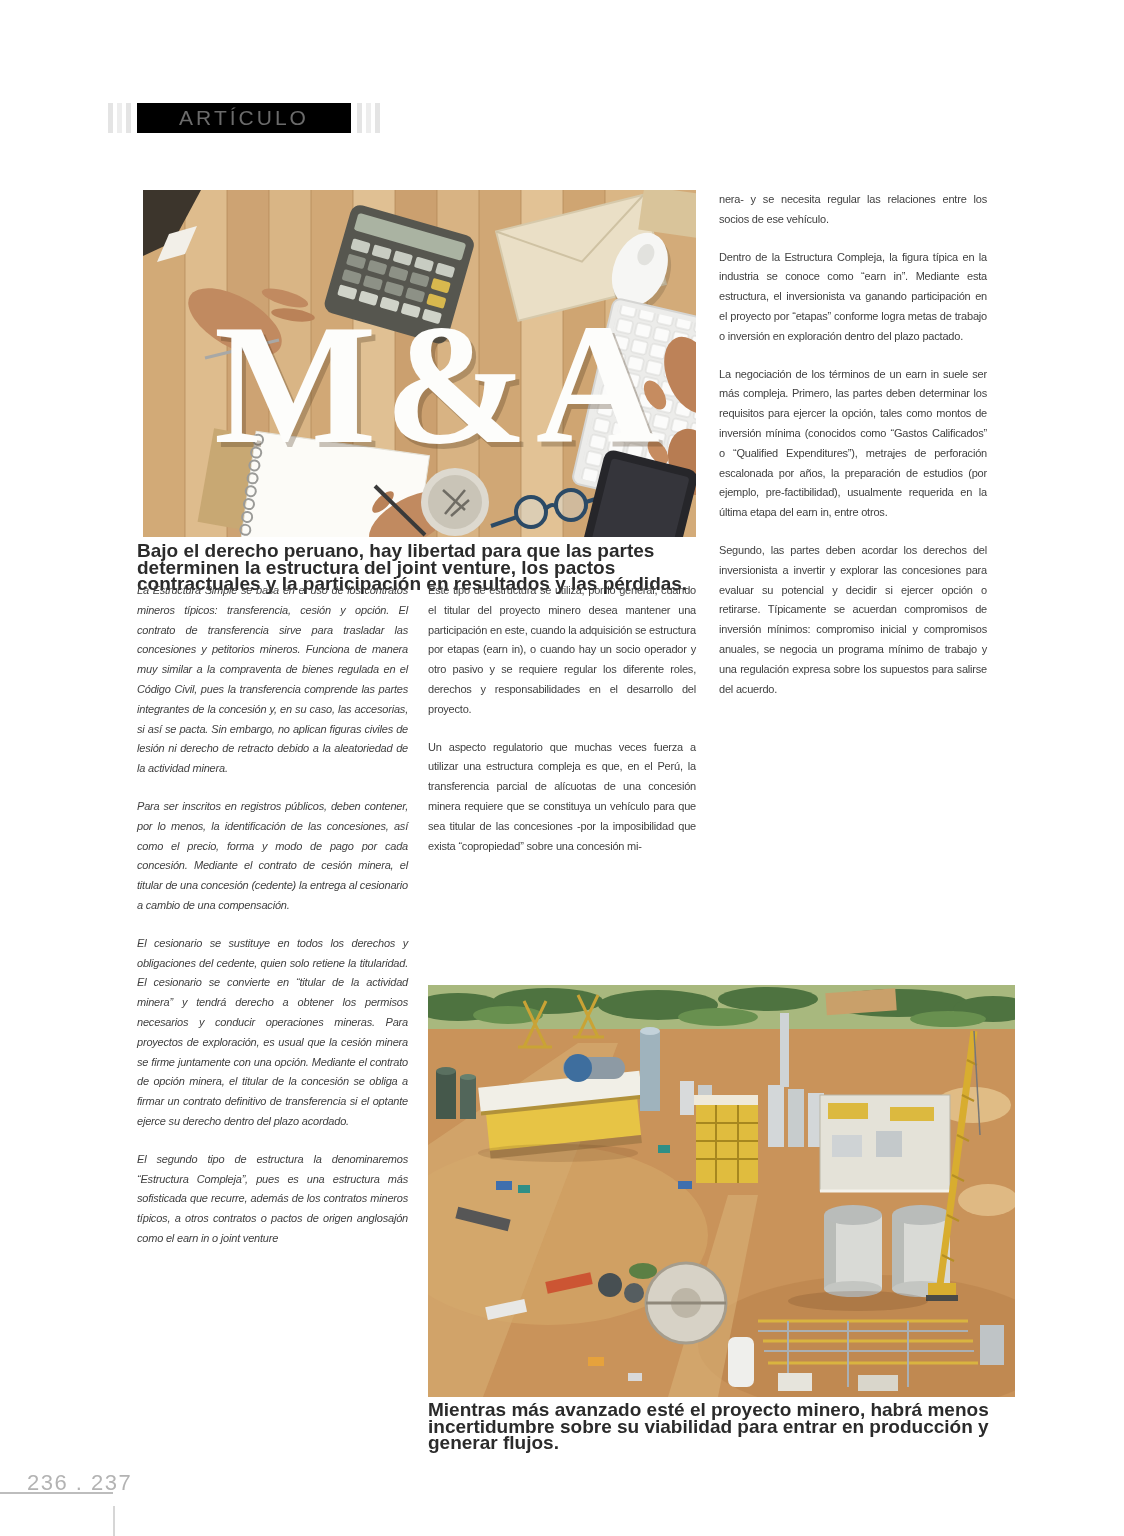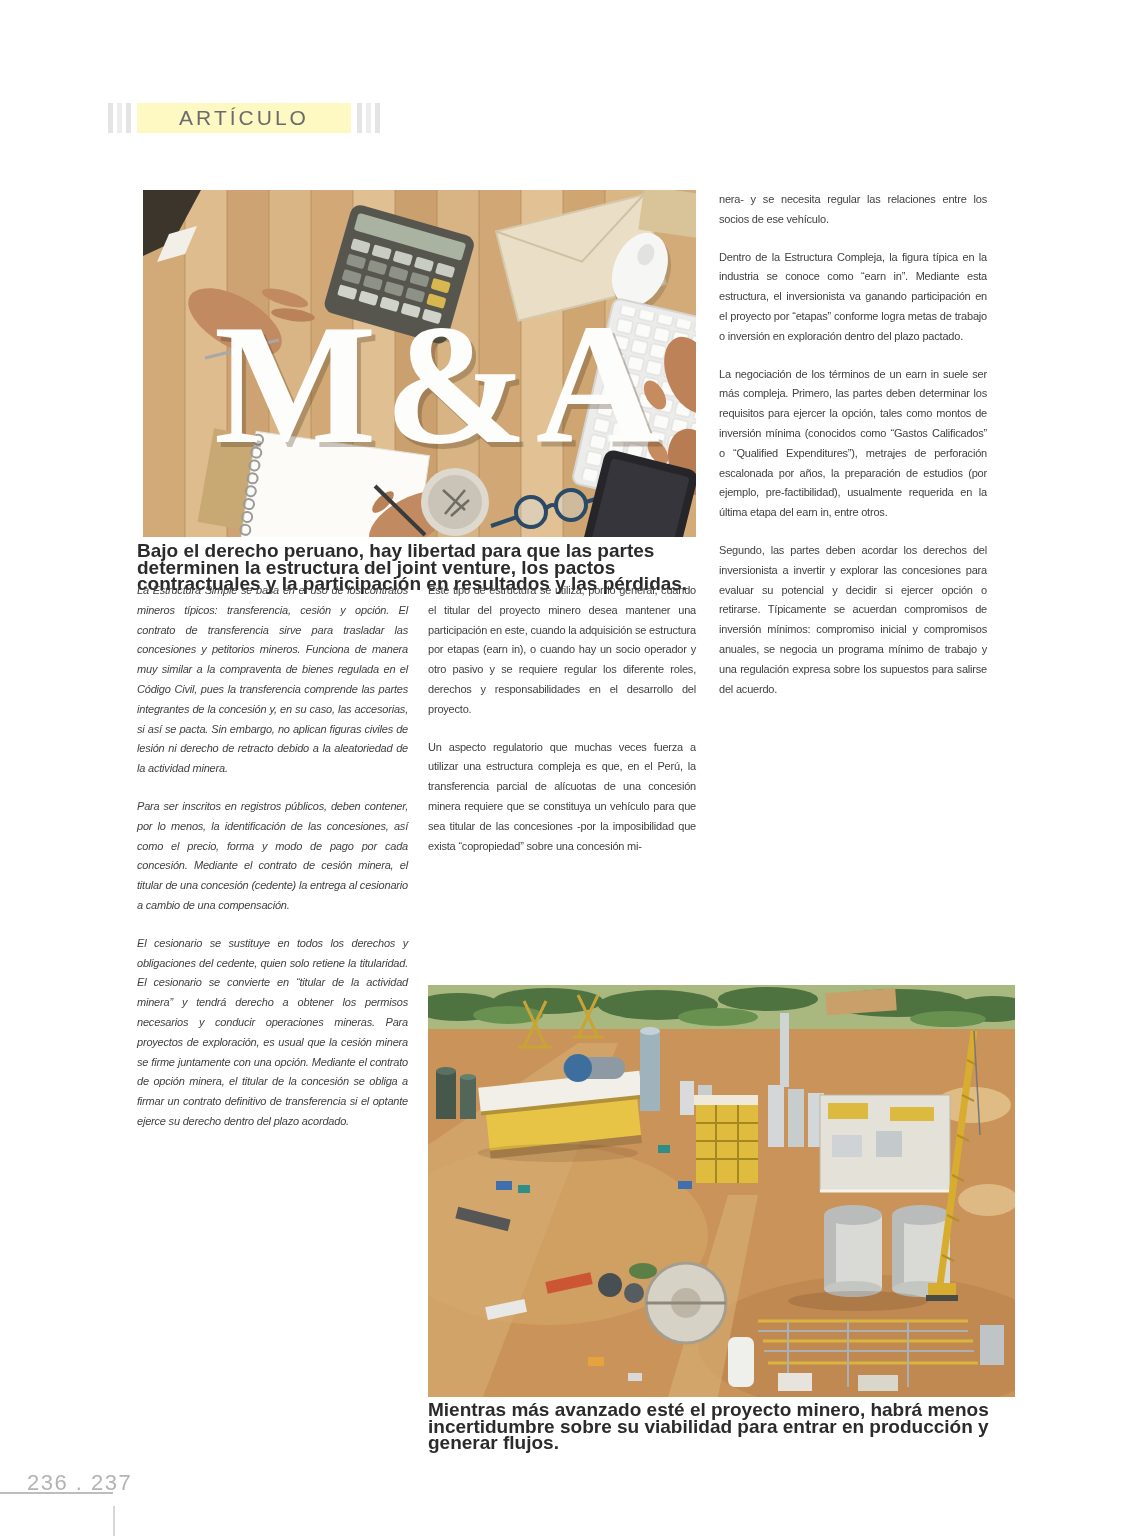--- a/index.html
+++ b/index.html
@@ -6,21 +6,21 @@
   body{
     width:1124px;height:1536px;position:relative;background:#ffffff;
     font-family:"Liberation Sans",sans-serif;color:#3f3f3f;overflow:hidden;
   }
   
   .header{position:absolute;left:108px;top:103px;display:flex;align-items:stretch;height:30px;}
   .bars{display:flex;gap:4px;align-items:stretch;}
   .bar{width:5px;background:#e4e4e4;}
   .bar.b2{background:#ededed;}
   .header-box{
-    width:214px;background:#fef9c3;margin:0 6px;display:flex;align-items:center;justify-content:center;text-align:center;
+    width:214px;background:#000000;margin:0 6px;display:flex;align-items:center;justify-content:center;text-align:center;
   }
   .header-label{
     font-size:21px;color:#6b6b6b;letter-spacing:3px;font-weight:400;
   }
   
   .photo1{position:absolute;left:137px;top:190px;width:553px;height:347px;overflow:hidden;padding-left:6px;}
   .photo2{position:absolute;left:428px;top:985px;width:587px;height:412px;overflow:hidden;}
   .photo1 svg,.photo2 svg{display:block;}
   
   .caption{
@@ -211,20 +211,21 @@
   </g>
 </svg>
 </div>
 
 <div class="caption caption1">Bajo el derecho peruano, hay libertad para que las partes determinen la estructura del joint venture, los pactos contractuales y la participación en resultados y las pérdidas.</div>
 
 <div class="col col1">
   <p>La Estructura Simple se basa en el uso de los contratos mineros típicos: transferencia, cesión y opción. El contrato de transferencia sirve para trasladar las concesiones y petitorios mineros. Funciona de manera muy similar a la compraventa de bienes regulada en el Código Civil, pues la transferencia comprende las partes integrantes de la concesión y, en su caso, las accesorias, si así se pacta. Sin embargo, no aplican figuras civiles de lesión ni derecho de retracto debido a la aleatoriedad de la actividad minera.</p>
   <p>Para ser inscritos en registros públicos, deben contener, por lo menos, la identificación de las concesiones, así como el precio, forma y modo de pago por cada concesión. Mediante el contrato de cesión minera, el titular de una concesión (cedente) la entrega al cesionario a cambio de una compensación.</p>
   <p>El cesionario se sustituye en todos los derechos y obligaciones del cedente, quien solo retiene la titularidad. El cesionario se convierte en “titular de la actividad minera” y tendrá derecho a obtener los permisos necesarios y conducir operaciones mineras. Para proyectos de exploración, es usual que la cesión minera se firme juntamente con una opción. Mediante el contrato de opción minera, el titular de la concesión se obliga a firmar un contrato definitivo de transferencia si el optante ejerce su derecho dentro del plazo acordado.</p>
+  <p>El segundo tipo de estructura la denominaremos “Estructura Compleja”, pues es una estructura más sofisticada que recurre, además de los contratos mineros típicos, a otros contratos o pactos de origen anglosajón como el earn in o joint venture</p>
 </div>
 
 <div class="col col2">
   <p>Este tipo de estructura se utiliza, por lo general, cuando el titular del proyecto minero desea mantener una participación en este, cuando la adquisición se estructura por etapas (earn in), o cuando hay un socio operador y otro pasivo y se requiere regular los diferente roles, derechos y responsabilidades en el desarrollo del proyecto.</p>
   <p>Un aspecto regulatorio que muchas veces fuerza a utilizar una estructura compleja es que, en el Perú, la transferencia parcial de alícuotas de una concesión minera requiere que se constituya un vehículo para que sea titular de las concesiones -por la imposibilidad que exista “copropiedad” sobre una concesión mi-</p>
 </div>
 
 <div class="col col3">
   <p>nera- y se necesita regular las relaciones entre los socios de ese vehículo.</p>
   <p>Dentro de la Estructura Compleja, la figura típica en la industria se conoce como “earn in”. Mediante esta estructura, el inversionista va ganando participación en el proyecto por “etapas” conforme logra metas de trabajo o inversión en exploración dentro del plazo pactado.</p>

